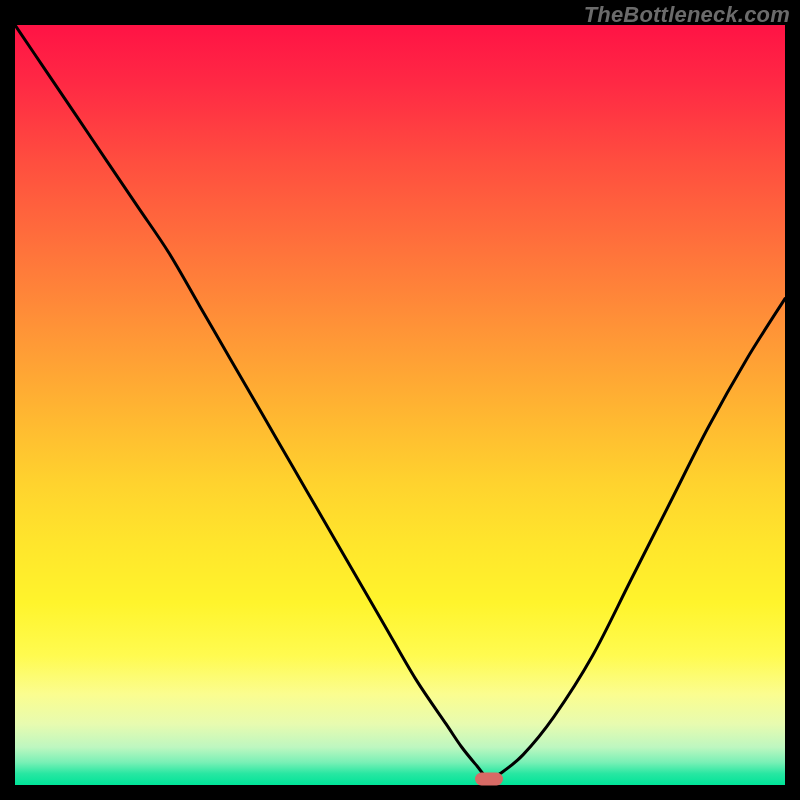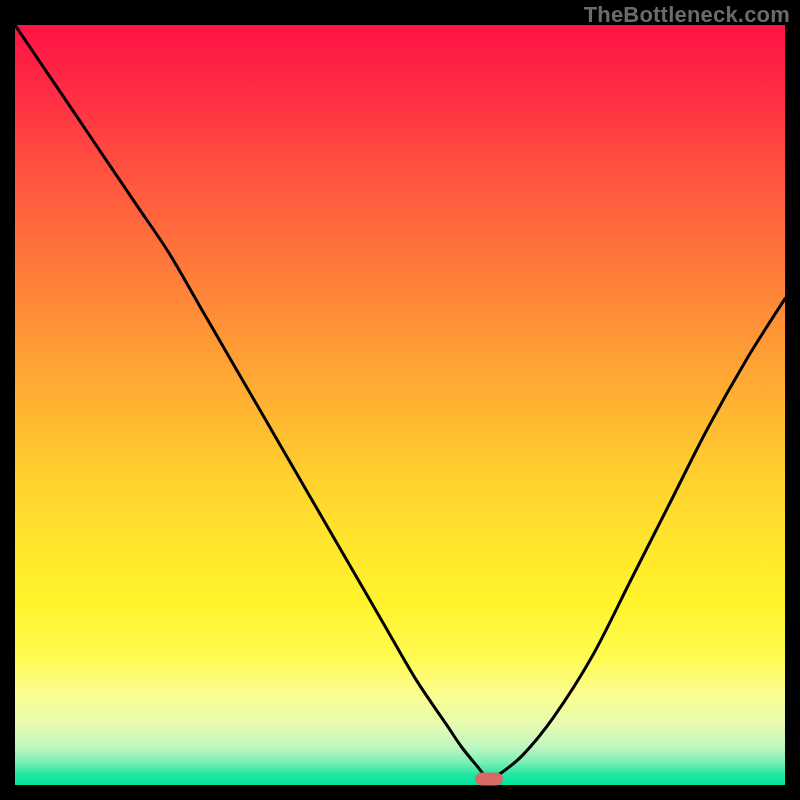--- a/index.html
+++ b/index.html
@@ -9,20 +9,21 @@
     height: 800px;
     overflow: hidden;
     background: #000;
     font-family: Arial, Helvetica, sans-serif;
   }
   .frame {
     position: relative;
     width: 800px;
     height: 592px;
     background: #000;
+    font-style: italic;
   }
   .watermark {
     position: absolute;
     top: 2px;
     right: 10px;
     color: #6b6b6b;
     font-weight: bold;
     font-size: 22px;
     letter-spacing: 0.2px;
     z-index: 20;

